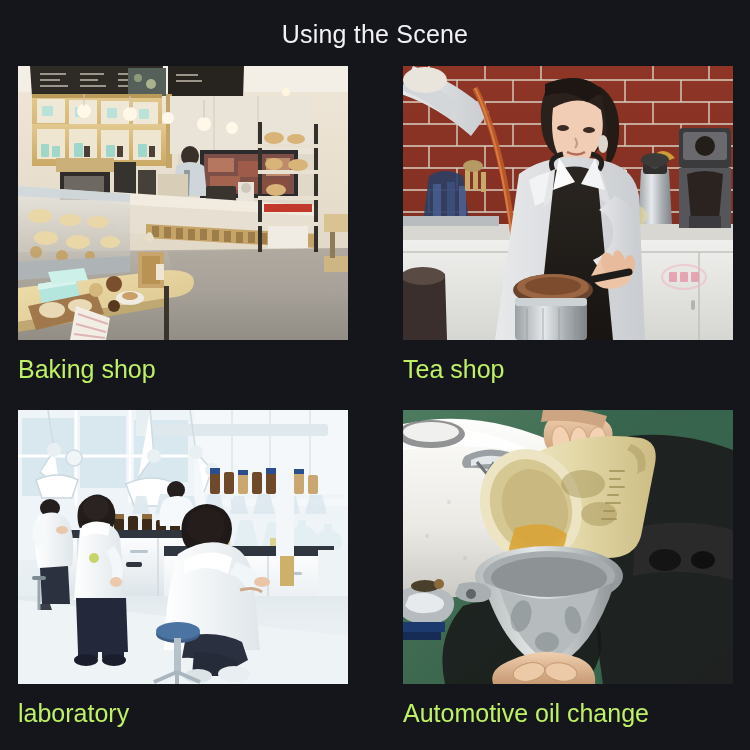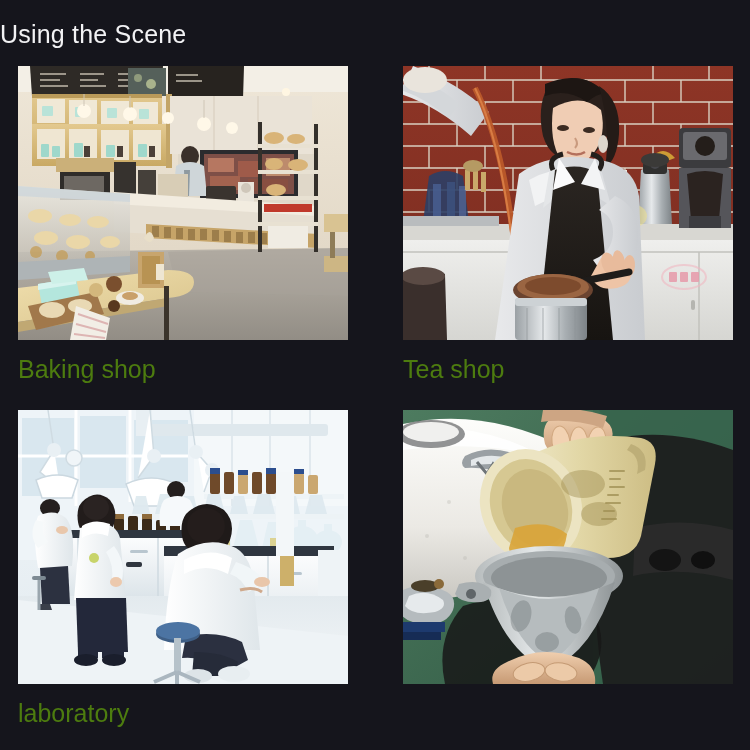--- a/index.html
+++ b/index.html
@@ -18,21 +18,21 @@
     position: relative;
     width: 750px;
     height: 750px;
     background: #15151c;
   }
   .page-title {
     position: absolute;
     top: 20px;
     left: 0;
     width: 750px;
-    text-align: left;
+    text-align: center;
     color: #f2f2f4;
     font-size: 25px;
     font-weight: 400;
     letter-spacing: 0.2px;
   }
   .grid {
     position: absolute;
     top: 66px;
     left: 18px;
     width: 715px;
@@ -52,21 +52,21 @@
     height: 274px;
     overflow: hidden;
     position: relative;
     background: #000;
     display: block;
   }
   .photo svg { display: block; width: 330px; height: 274px; }
 
   .caption {
     margin-top: 17px;
-    color: #4d7c0f;
+    color: #bef264;
     font-size: 25px;
     font-weight: 400;
     line-height: 1;
     white-space: nowrap;
   }
 </style>
 </head>
 <body>
 
 <div class="page">
@@ -819,16 +819,17 @@
 
           <path d="M104 252 q34 -18 72 -4 q18 8 16 26 h-102 q-4 -14 14 -22 Z" fill="url(#oilHand)"></path>
           <g fill="#eccaa8" stroke="#c49a74" stroke-width="1">
             <ellipse cx="126" cy="262" rx="16" ry="9" transform="rotate(-12 126 262)"></ellipse>
             <ellipse cx="158" cy="262" rx="16" ry="9" transform="rotate(8 158 262)"></ellipse>
           </g>
 
           <rect x="0" y="0" width="330" height="274" fill="none"></rect>
         </svg>
       </div>
+      <div class="caption">Automotive oil change</div>
     </div>
 
   </div>
 </div>
 
 </body></html>

